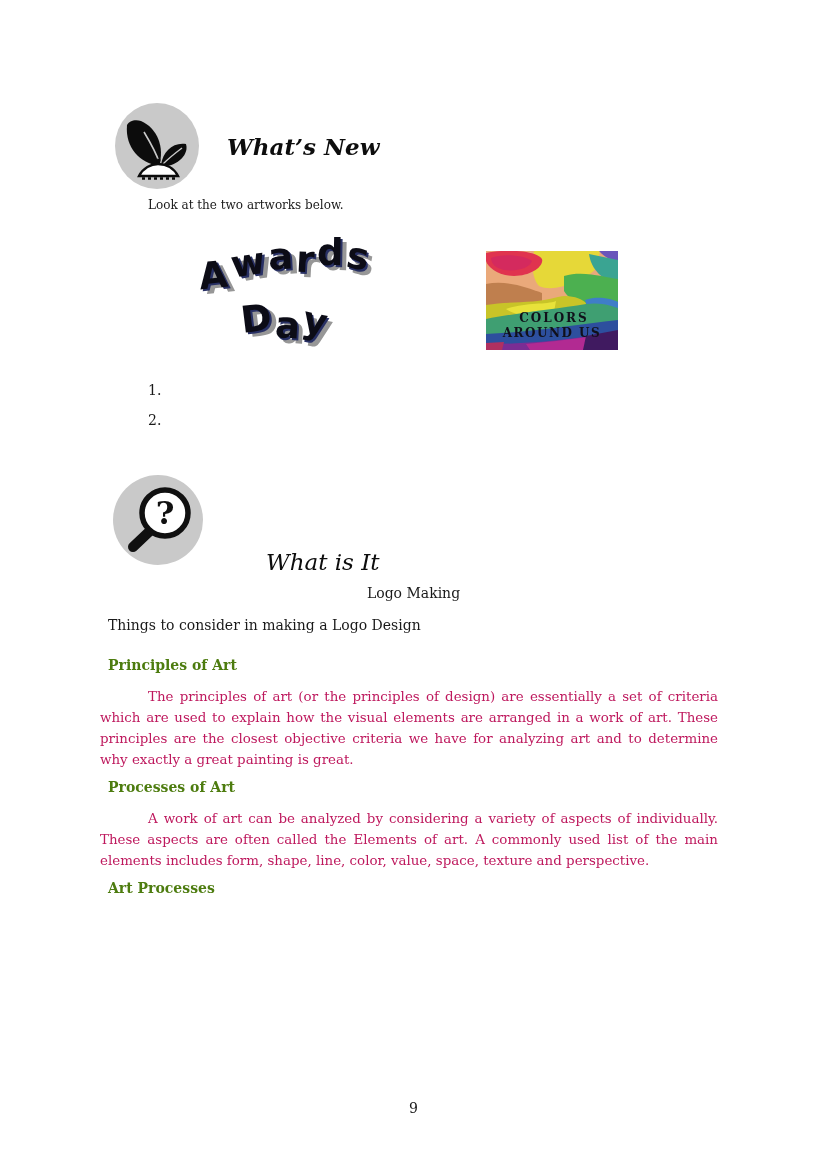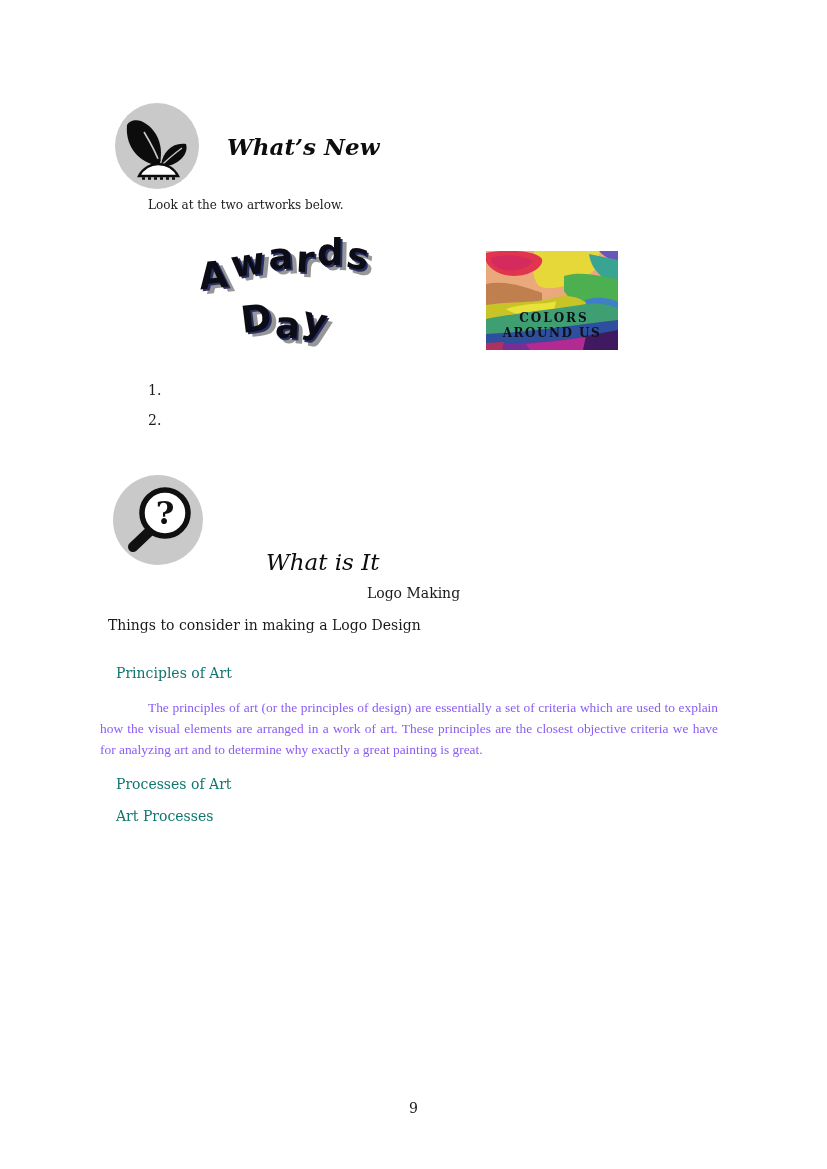--- a/index.html
+++ b/index.html
@@ -60,28 +60,27 @@
 
   .subtitle-center {
     left: 0; right: 0; text-align: center;
     font-size: 14px;
   }
   .lead-line { font-size: 14px; }
 
   
   .body-copy { width: 633px; }
   .body-copy h3 {
-    font-size: 14px; font-weight: normal; color: #0f766e; margin: 16px;
+    font-size: 14px; font-weight: bold; color: #4d7c0f; margin: 8px;
   }
   .body-copy p {
     font-size: 13.4px; line-height: 21px;
     text-align: justify; text-indent: 48px;
     margin: 13px 15px 9px 0;
-    color: #8b5cf6;
-    font-family: Liberation Serif, serif;
+    color: #be185d;
   }
   .body-copy p.justify-last { text-align-last: justify; }
 
   .page-number {
     left: 0; right: 0; text-align: center; font-size: 14px;
   }
 </style>
 </head>
 <body>
 
@@ -150,16 +149,17 @@
 <h2 class="abs section-title title-reg" style="left:227px; top:549px;margin-left:39px;">What is It</h2>
 
 <p class="abs subtitle-center" style="top:585px;">Logo Making</p>
 
 <p class="abs lead-line" style="left:100px; top:617px;margin-left:8px;">Things to consider in making a Logo Design</p>
 
 <div class="abs body-copy" style="left:100px; top:649px;">
   <h3>Principles of Art</h3>
   <p>The principles of art (or the principles of design) are essentially a set of criteria which are used to explain how the visual elements are arranged in a work of art. These principles are the closest objective criteria we have for analyzing art and to determine why exactly a great painting is great.</p>
   <h3>Processes of Art</h3>
+  <p>A work of art can be analyzed by considering a variety of aspects of individually. These aspects are often called the Elements of art. A commonly used list of the main elements includes form, shape, line, color, value, space, texture and perspective.</p>
   <h3>Art Processes</h3>
 </div>
 
 <div class="abs page-number" style="top:1100px;">9</div>
 
 </body></html>

